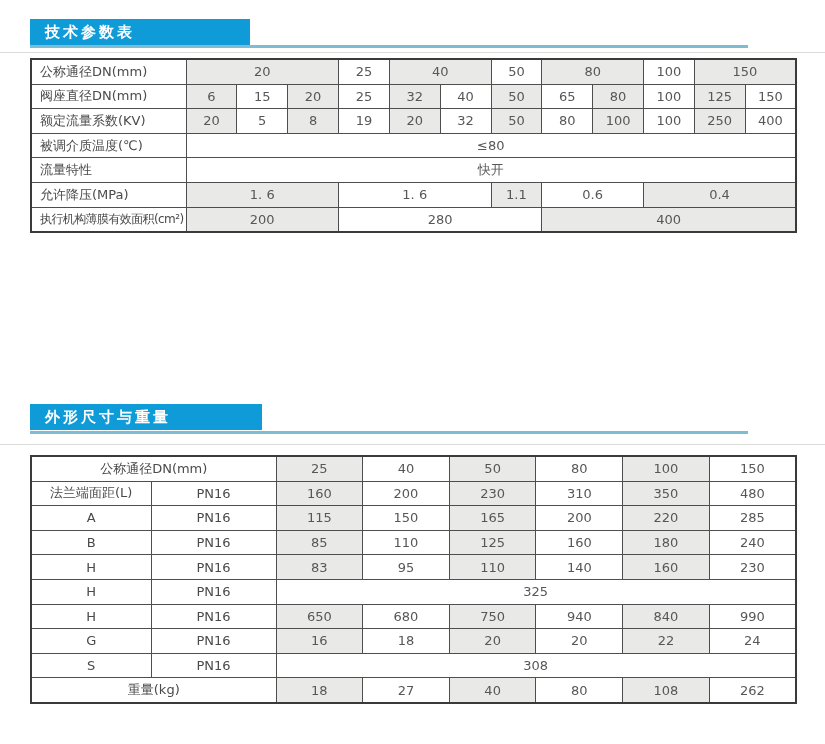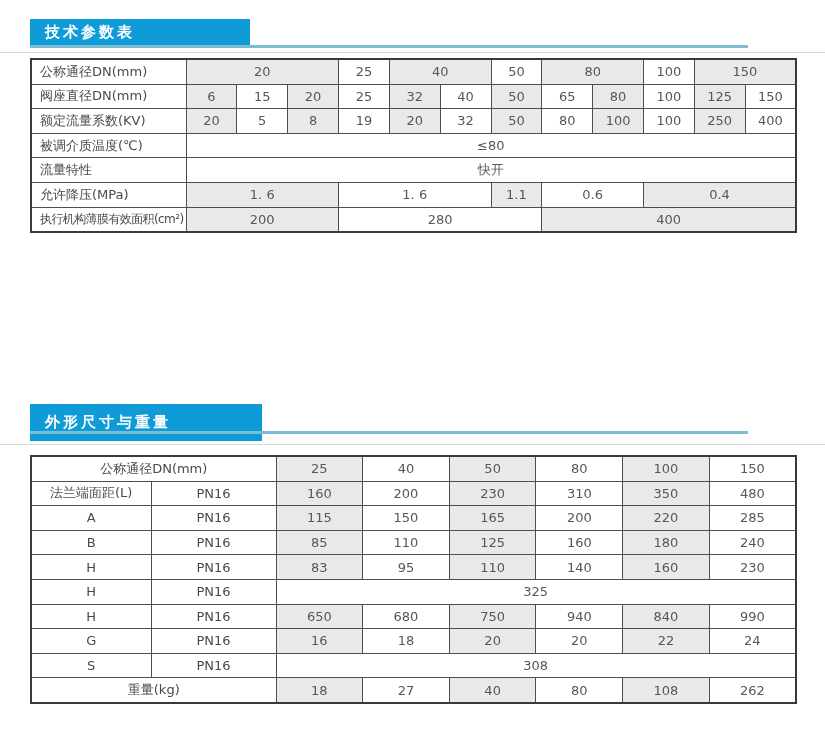--- a/index.html
+++ b/index.html
@@ -7,21 +7,21 @@
     width:825px;height:744px;position:relative;background:#ffffff;
     font-family:"DejaVu Sans","Liberation Sans",sans-serif;
     overflow:hidden;
   }
   .banner{
     position:absolute;left:30px;background:#0e9bd8;color:#ffffff;
     font-size:15px;font-weight:bold;letter-spacing:3px;
     display:flex;align-items:center;padding-left:15px;box-sizing:border-box;
   }
   .banner1{top:19px;width:220px;height:26px;}
-  .banner2{top:404px;width:232px;height:37px;}
+  .banner2{top:404px;width:232px;height:26px;}
   .underline{position:absolute;left:30px;width:718px;height:2.5px;background:#7ebcd4;}
   .underline1{top:45px;}
   .underline2{top:431px;}
   .hairline{position:absolute;left:0;width:825px;height:1px;background:#d9d9d7;}
   .hairline1{top:52px;}
   .hairline2{top:444px;}
   table{
     position:absolute;left:30px;width:765px;
     border-collapse:collapse;table-layout:fixed;background:#ffffff;
     border:2px solid #3a3a3a;

